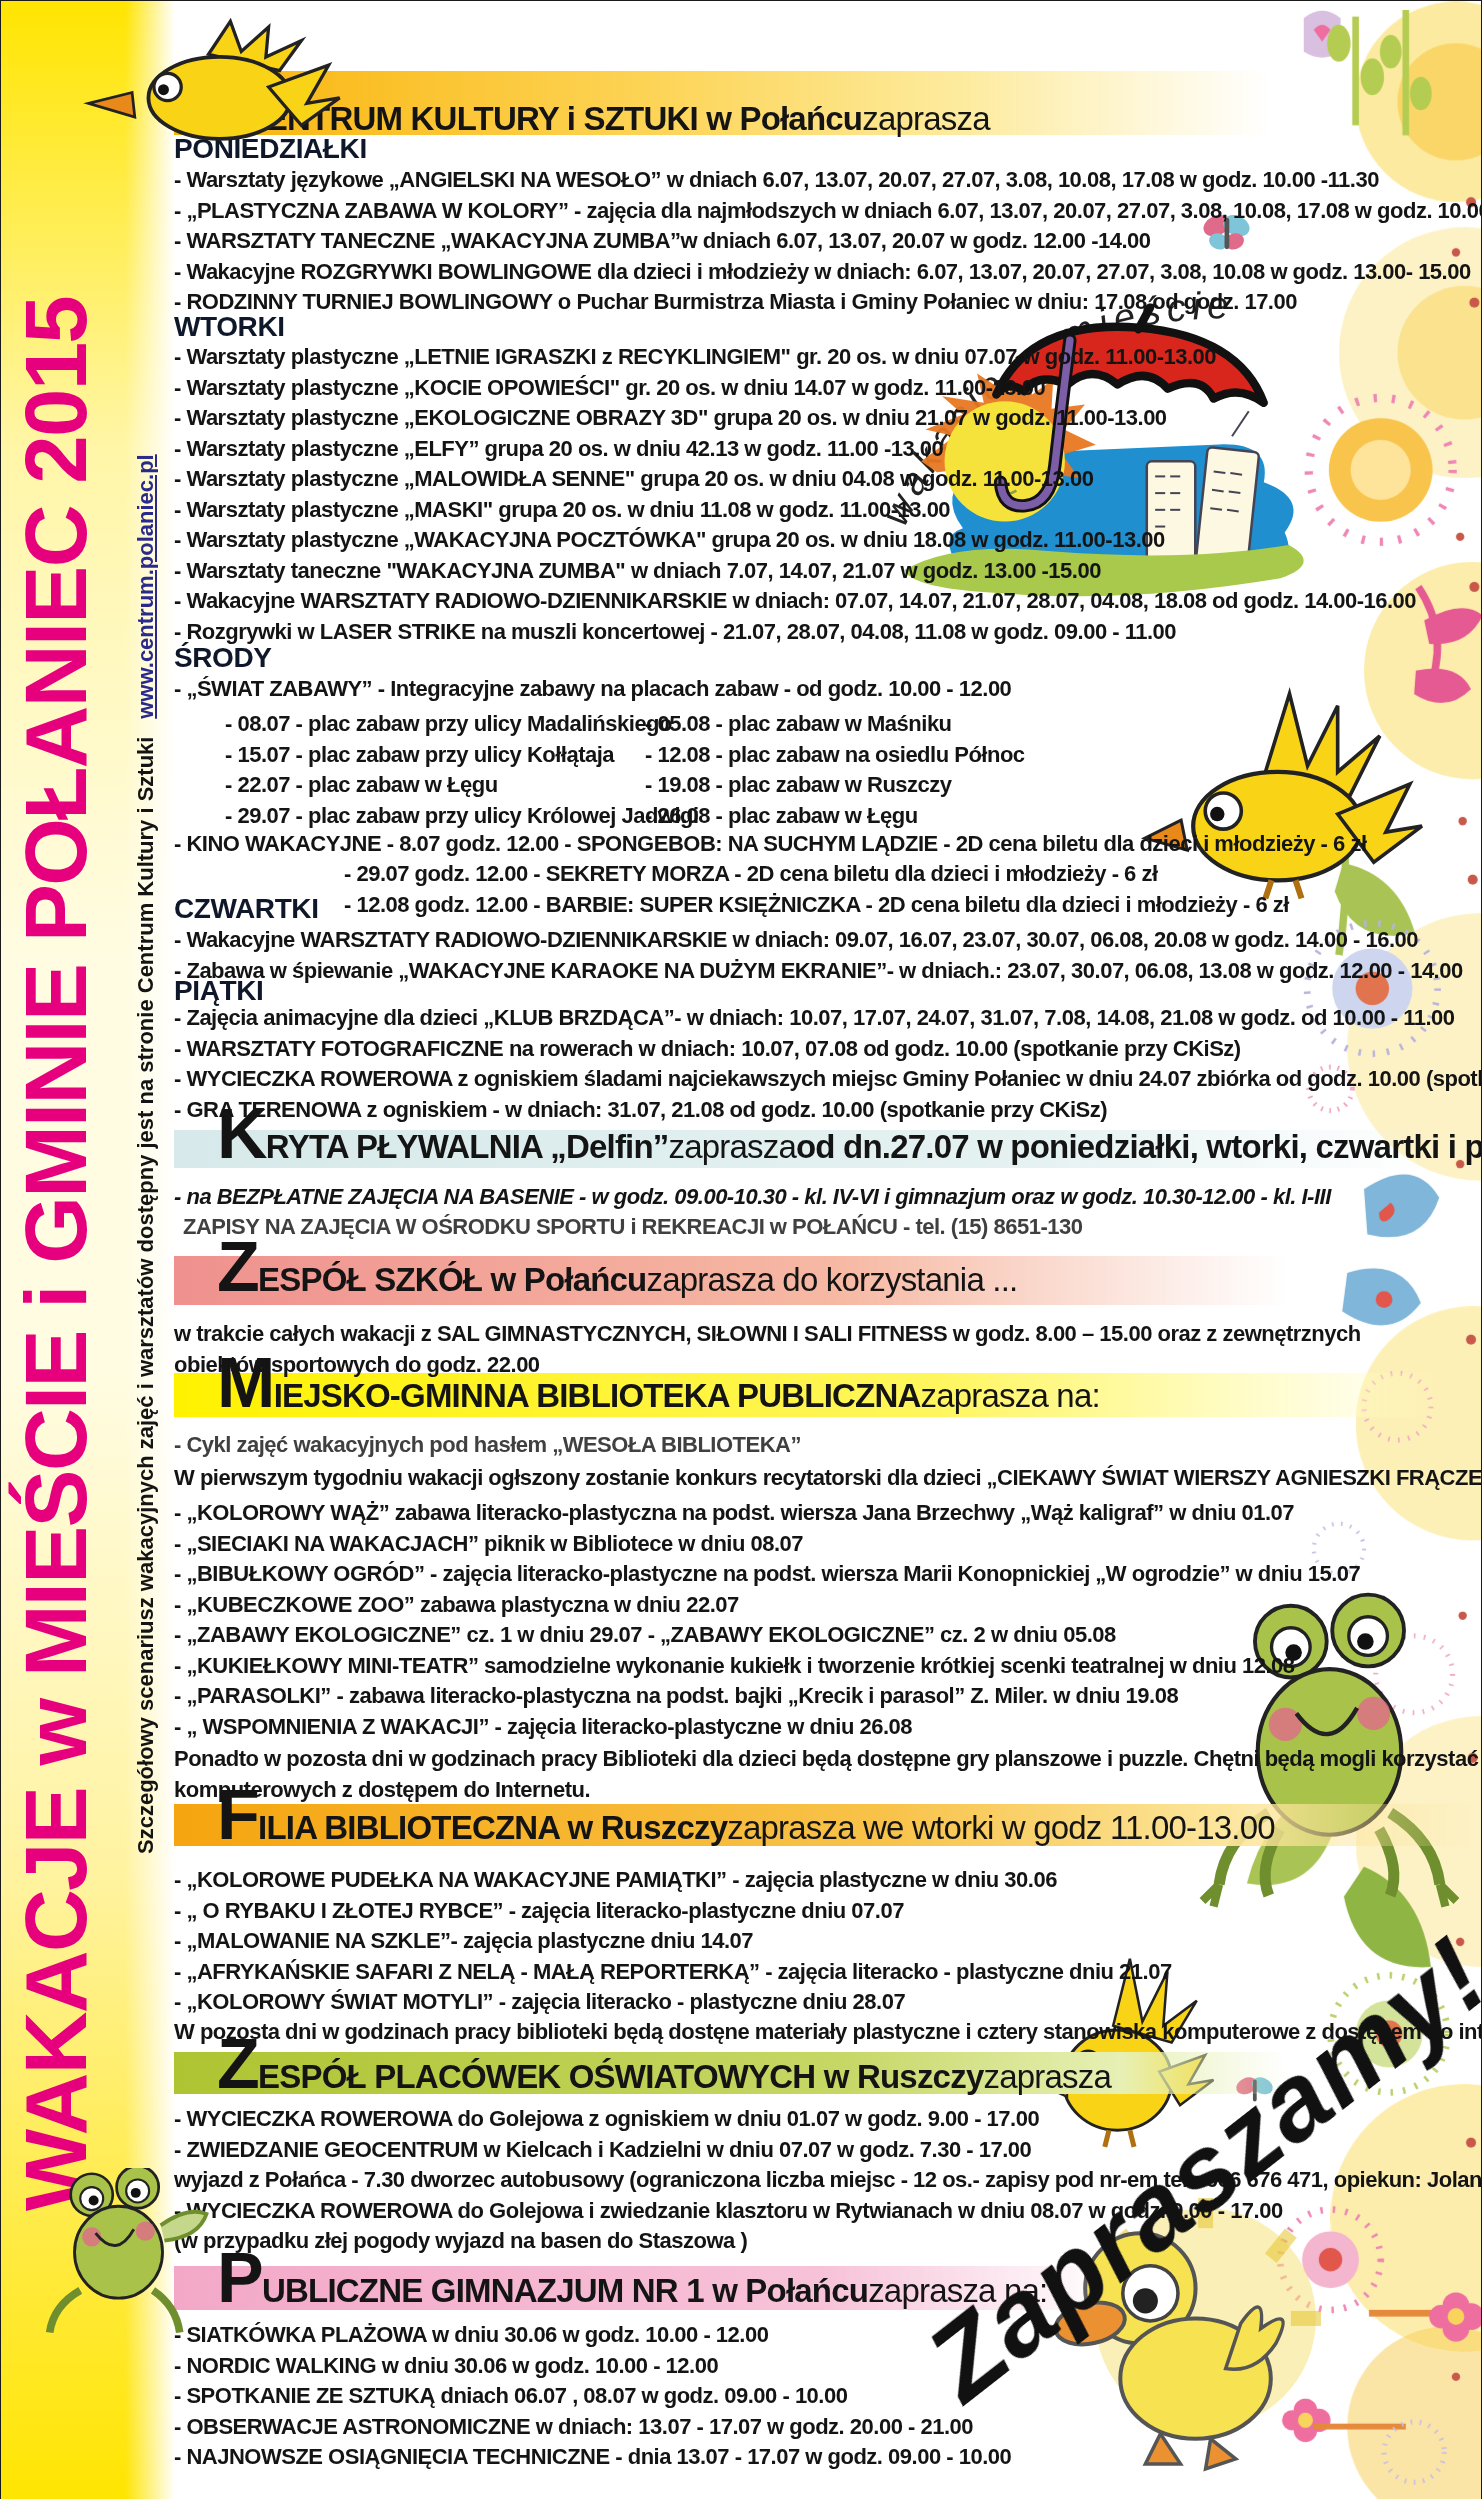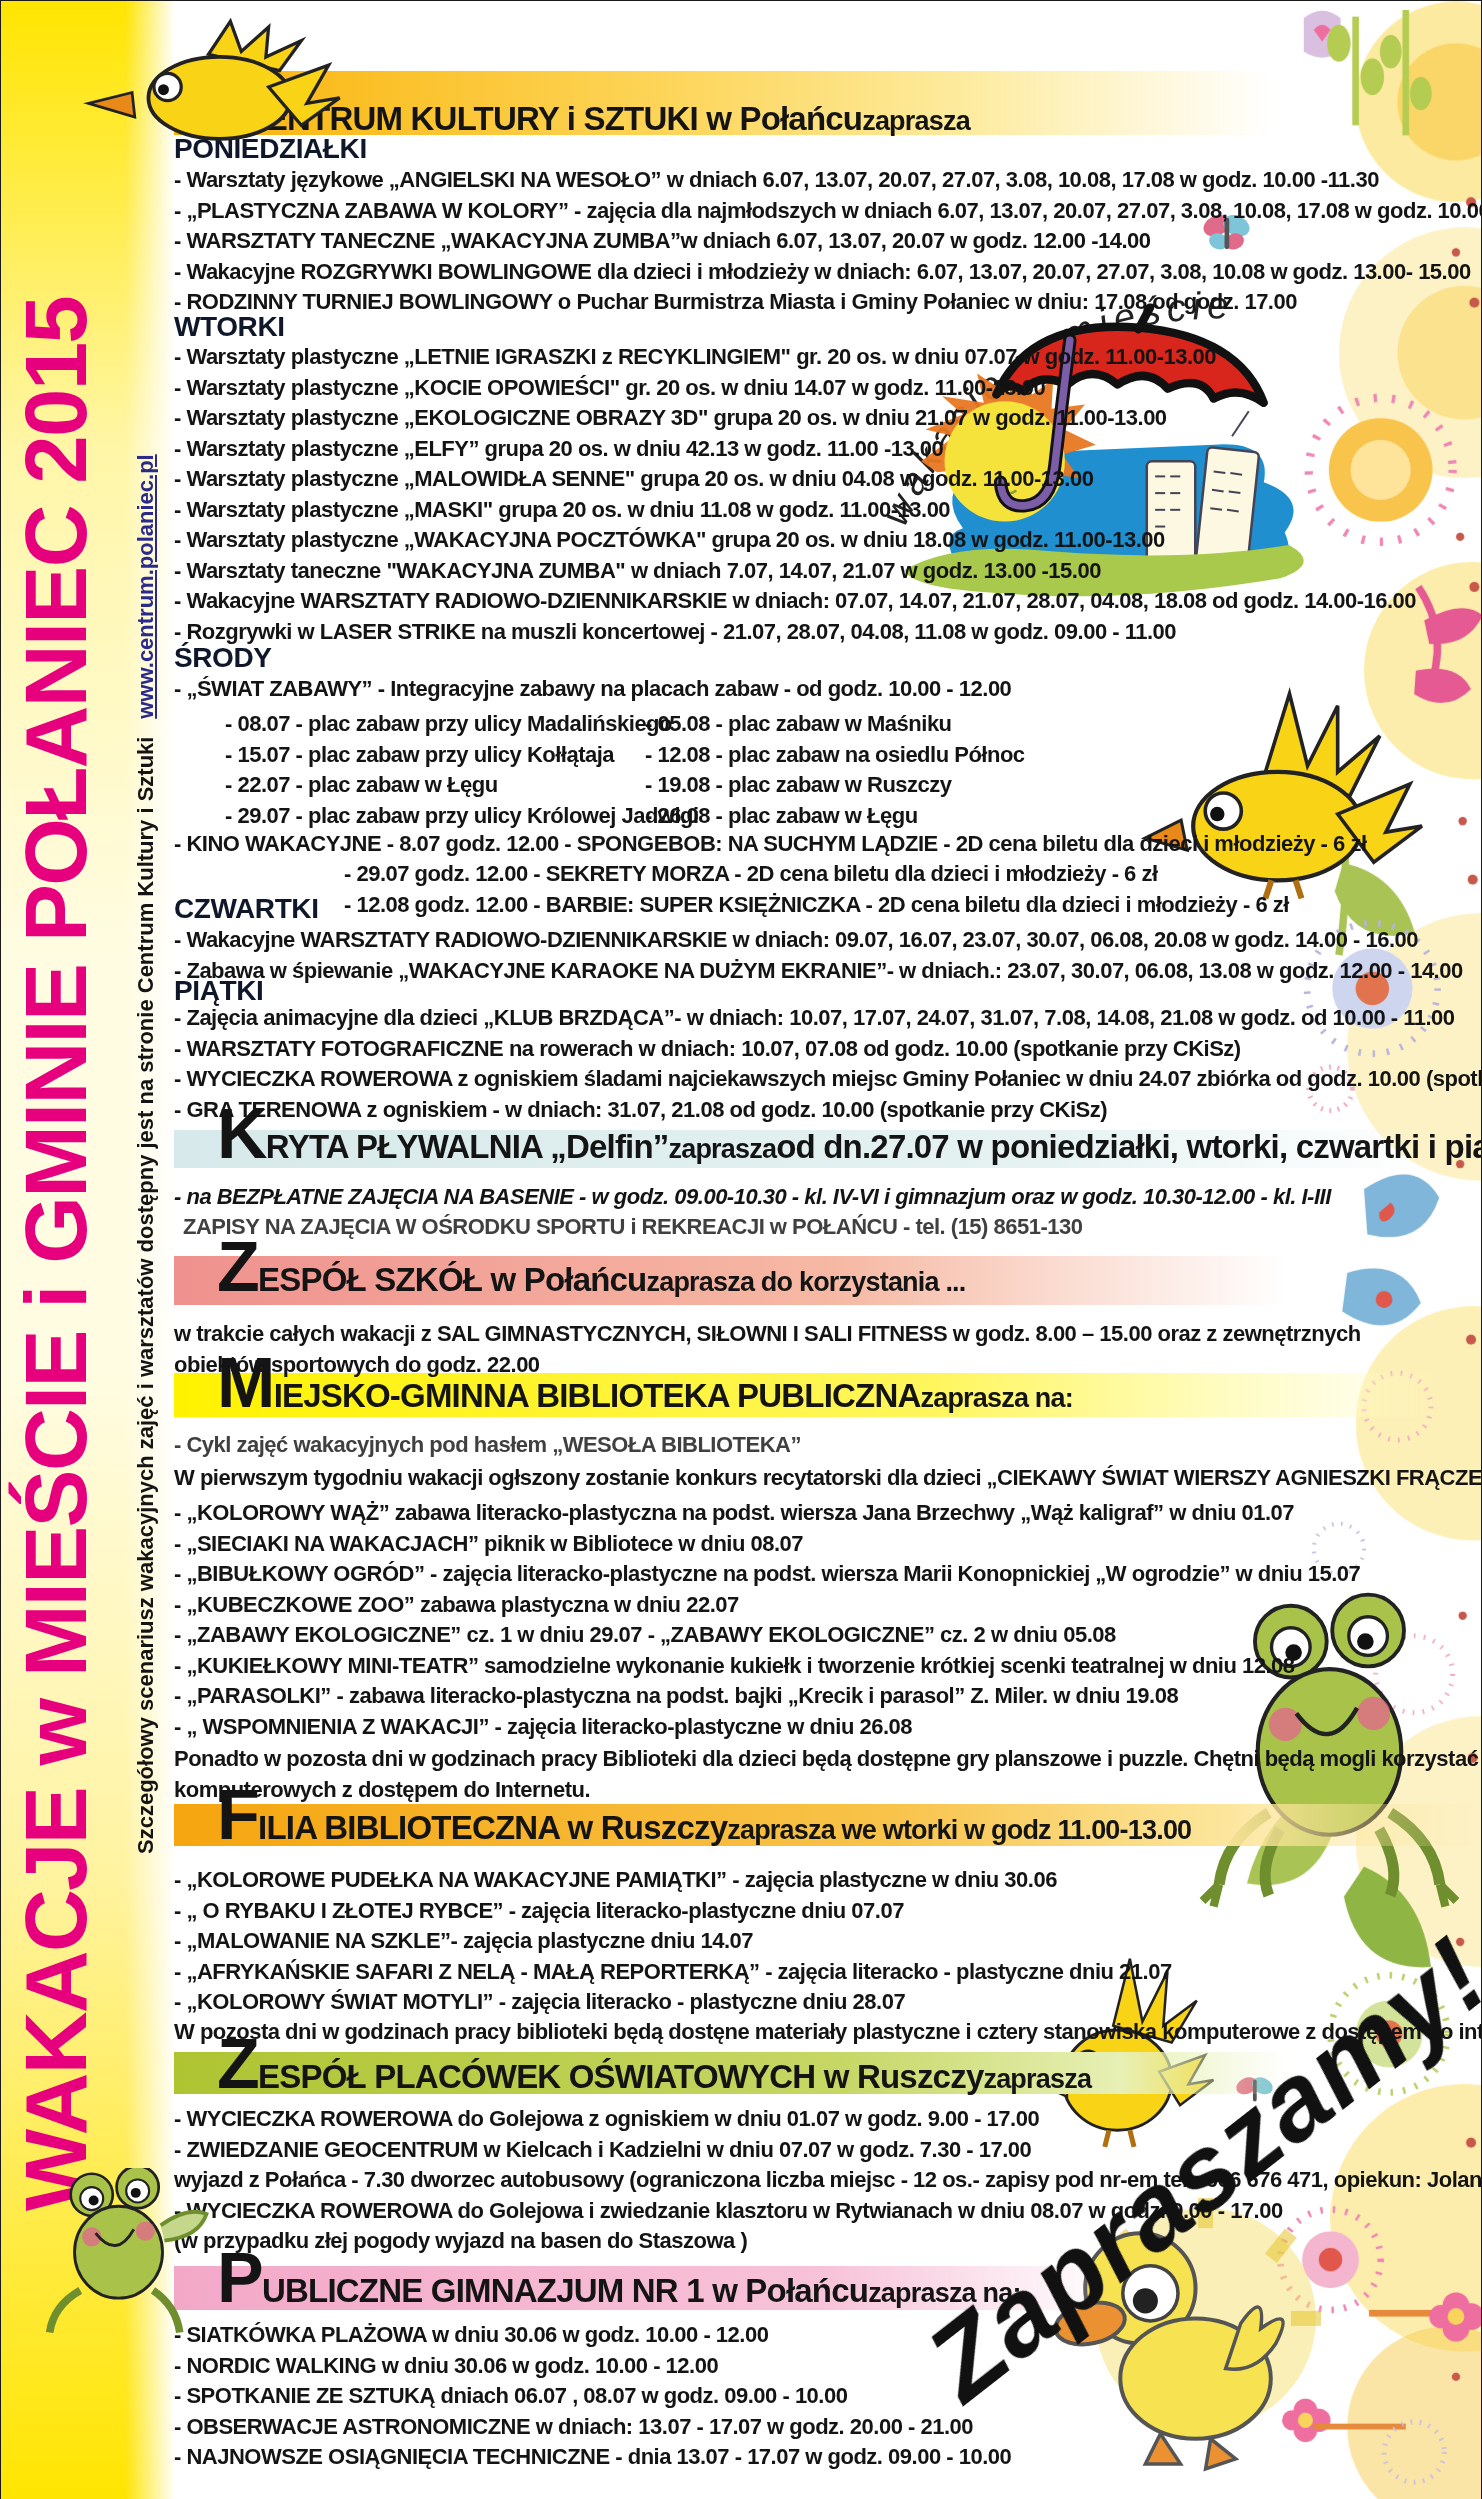--- a/index.html
+++ b/index.html
@@ -20,21 +20,21 @@
   
   .lines{position:absolute;z-index:5;}
   .line{line-height:30.5px;font-size:22px;font-weight:bold;letter-spacing:-0.5px;white-space:nowrap;}
   .day-label{position:absolute;z-index:5;font-size:28px;font-weight:bold;color:#0f172a;letter-spacing:-0.4px;white-space:nowrap;}
   .blue{color:#404040;}
   
   .band{position:absolute;left:173px;z-index:2;}
   .heading{position:absolute;z-index:5;display:flex;align-items:baseline;white-space:nowrap;}
   .initial{font-size:70px;font-weight:bold;line-height:50px;letter-spacing:-1.7px;}
   .hbold{font-size:33px;font-weight:bold;letter-spacing:-0.8px;}
-  .hnorm{font-size:27px;font-weight:bold;letter-spacing:-0.8px;}
+  .hnorm{font-size:33px;font-weight:normal;letter-spacing:-0.8px;}
   .band-ckisz{top:70px;height:64px;width:1096px;background:linear-gradient(90deg,#f9b207,#fdd559 45%,#fdeb9e 72%,rgba(255,255,255,0));}
   .band-kryta{top:1129px;height:38px;width:1255px;background:linear-gradient(90deg,#d7e9ea,#e6f2f2 70%,rgba(255,255,255,0));}
   .band-zs{top:1255px;height:49px;width:1113px;background:linear-gradient(90deg,#ef918e,#f6b9a4 60%,rgba(255,255,255,0));}
   .band-bib{top:1372px;height:44px;width:1272px;background:linear-gradient(90deg,#fff200,#fff65e 60%,#fffcc0 82%,rgba(255,255,255,0));}
   .band-filia{top:1803px;height:42px;width:1305px;background:linear-gradient(90deg,#f5a50f,#f8c34a 55%,#fce59a 80%,rgba(255,255,255,0));}
   .band-zpo{top:2051px;height:42px;width:1113px;background:linear-gradient(90deg,#aec431,#c6d765 60%,#e7f0b5 85%,rgba(255,255,255,0));}
   .band-gym{top:2265px;height:44px;width:937px;background:linear-gradient(90deg,#f3a8c8,#f7c3d9 70%,rgba(255,255,255,0));}
   
   .deco{position:absolute;z-index:1;}
   .deco-hi{position:absolute;z-index:6;}

